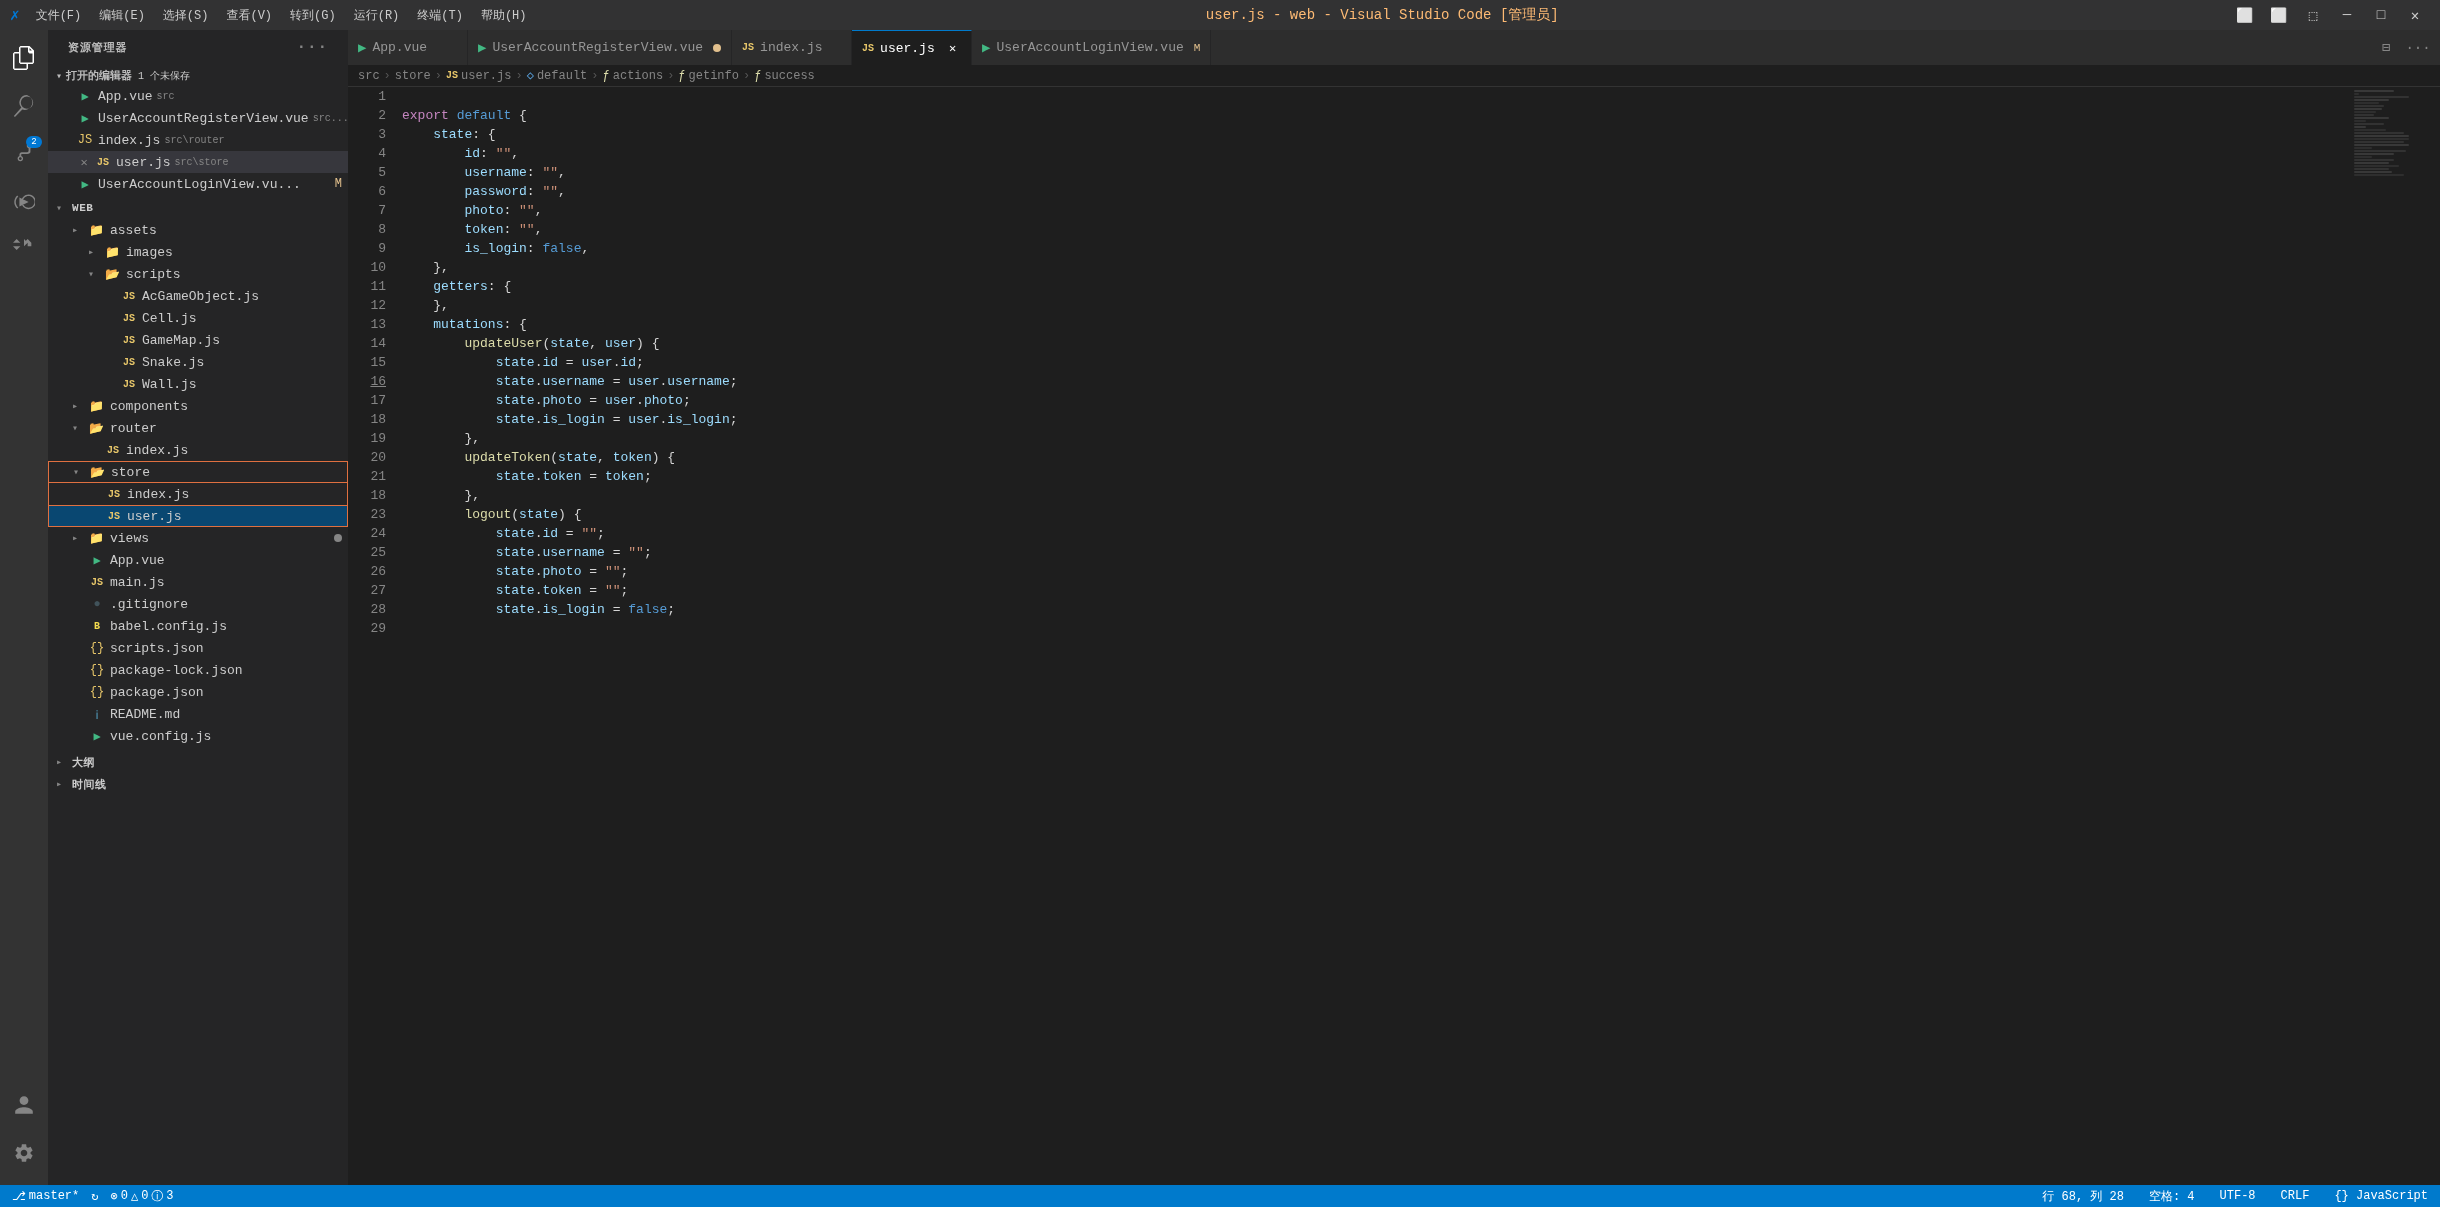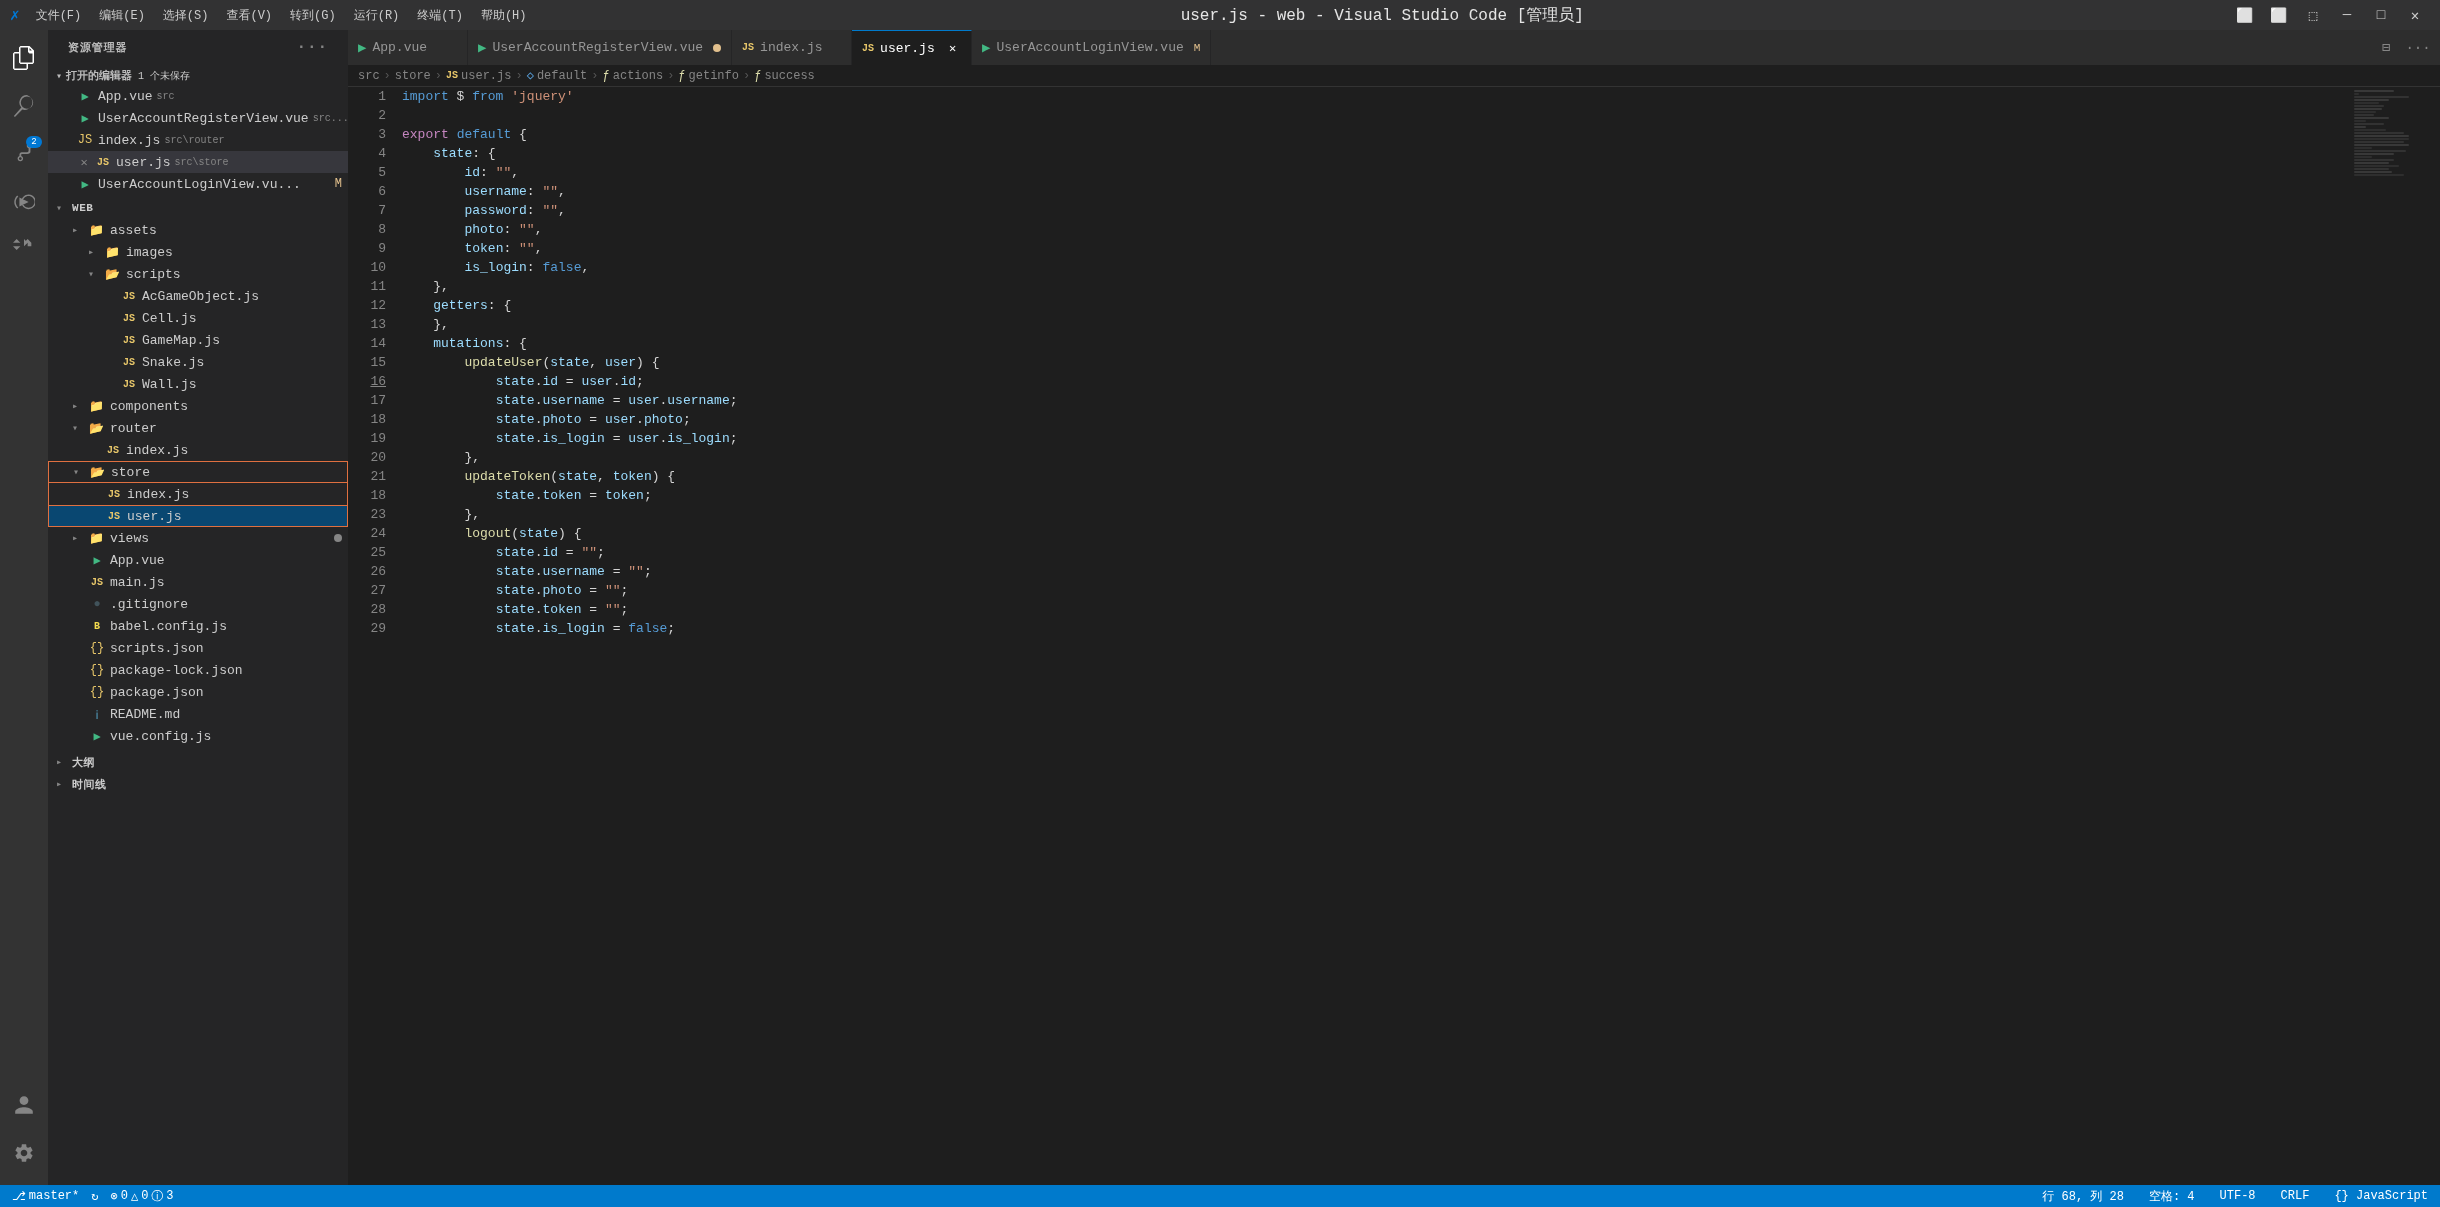--- a/index.html
+++ b/index.html
@@ -39,22 +39,22 @@
       display: flex;
       gap: 2px;
     }
     .title-bar-menu span {
       padding: 2px 8px;
       font-size: 12px;
       color: #cccccc;
       cursor: pointer;
     }
     .title-bar-center {
-      font-size: 16px;
-      color: #e5e5e5;
+      font-size: 14px;
+      color: #fdba74;
     }
     .title-bar-right {
       display: flex;
       gap: 4px;
     }
     .title-bar-right span {
       width: 30px;
       height: 20px;
       display: flex;
       align-items: center;
@@ -757,21 +757,20 @@
           <div style="height: 19px; line-height: 19px;">18</div>
           <div style="height: 19px; line-height: 19px;">23</div>
           <div style="height: 19px; line-height: 19px;">24</div>
           <div style="height: 19px; line-height: 19px;">25</div>
           <div style="height: 19px; line-height: 19px;">26</div>
           <div style="height: 19px; line-height: 19px;">27</div>
           <div style="height: 19px; line-height: 19px;">28</div>
           <div style="height: 19px; line-height: 19px;">29</div>
         </div>
       <div class="code-content" id="code-content-container">
-          <div class="code-line"><span class="kw">import</span><span class="plain"> $ </span><span class="kw">from</span><span class="plain"> </span><span class="str">'jquery'</span></div>
           <div class="code-line"></div>
           <div class="code-line"><span class="kw2">export</span><span class="plain"> </span><span class="kw">default</span><span class="plain"> {</span></div>
           <div class="code-line"><span class="plain">    </span><span class="prop">state</span><span class="plain">: {</span></div>
           <div class="code-line"><span class="plain">        </span><span class="prop">id</span><span class="plain">: </span><span class="str">""</span><span class="plain">,</span></div>
           <div class="code-line"><span class="plain">        </span><span class="prop">username</span><span class="plain">: </span><span class="str">""</span><span class="plain">,</span></div>
           <div class="code-line"><span class="plain">        </span><span class="prop">password</span><span class="plain">: </span><span class="str">""</span><span class="plain">,</span></div>
           <div class="code-line"><span class="plain">        </span><span class="prop">photo</span><span class="plain">: </span><span class="str">""</span><span class="plain">,</span></div>
           <div class="code-line"><span class="plain">        </span><span class="prop">token</span><span class="plain">: </span><span class="str">""</span><span class="plain">,</span></div>
           <div class="code-line"><span class="plain">        </span><span class="prop">is_login</span><span class="plain">: </span><span class="bool">false</span><span class="plain">,</span></div>
           <div class="code-line"><span class="plain">    },</span></div>

